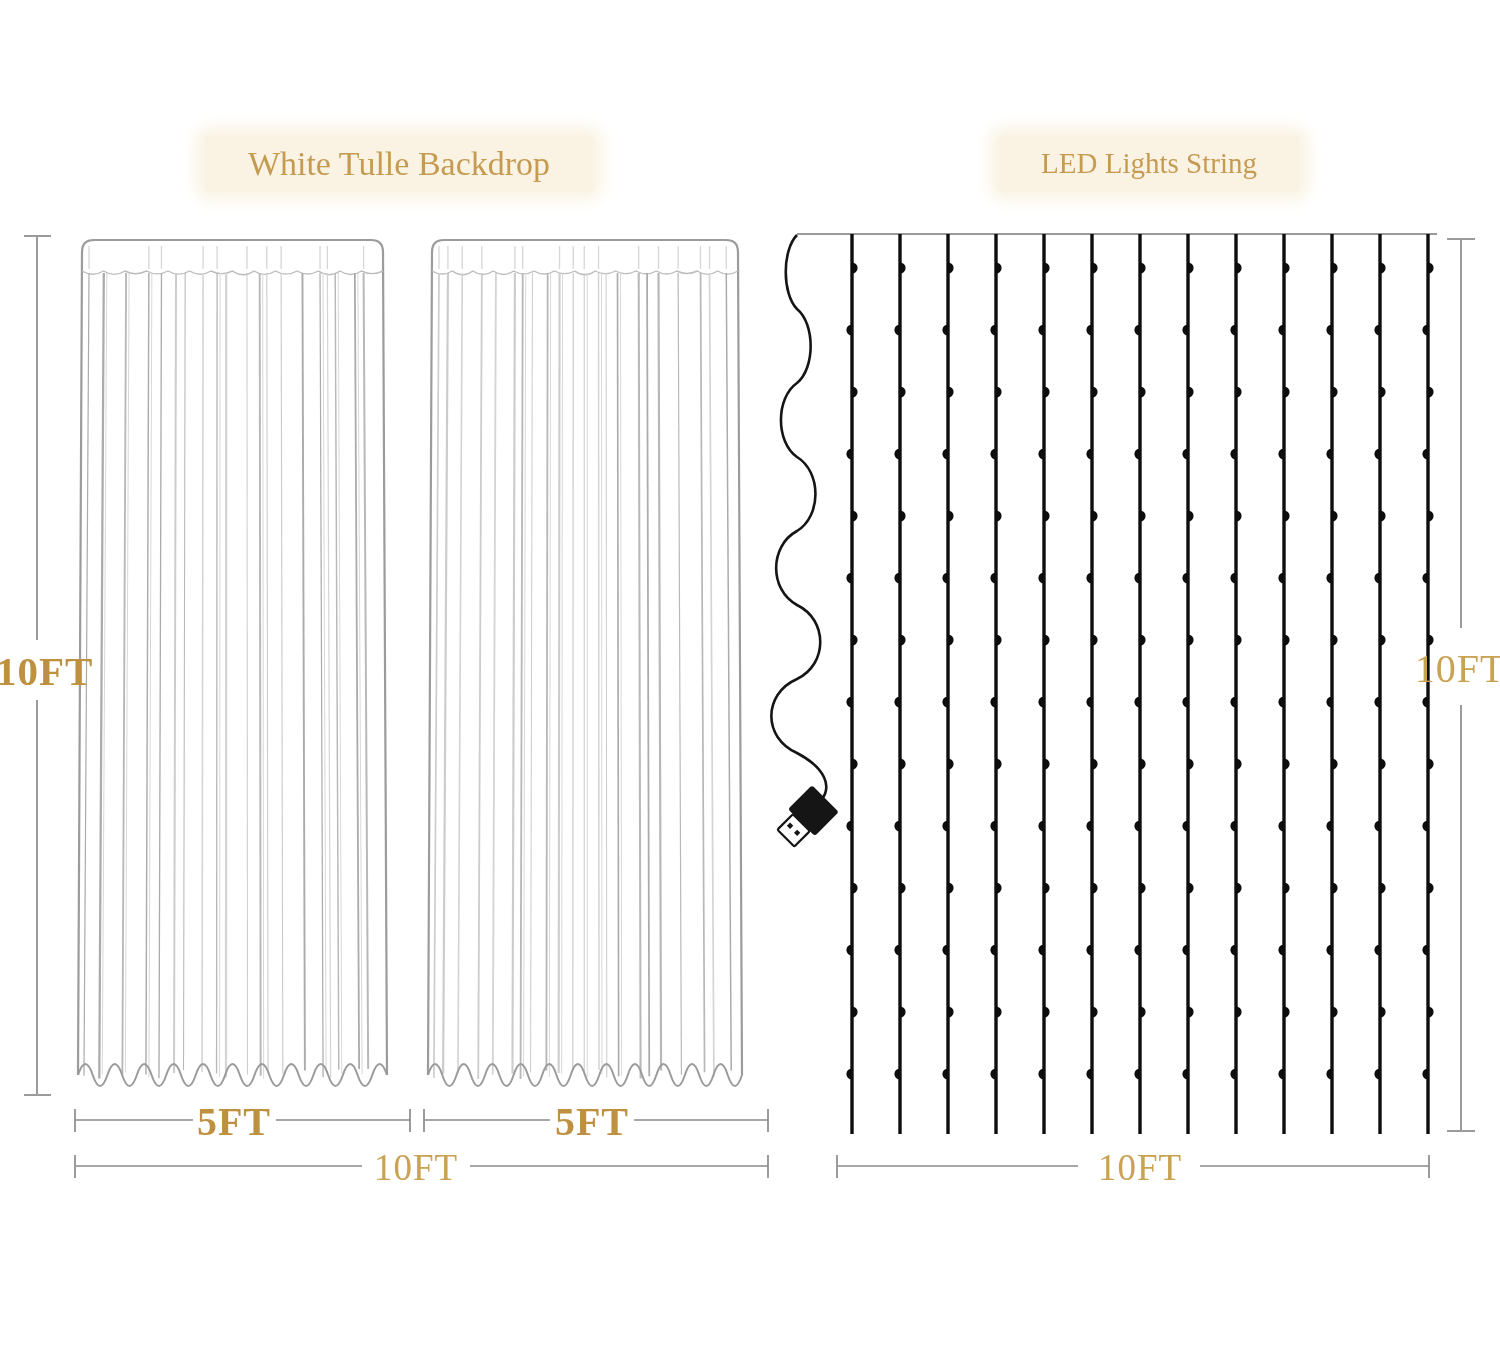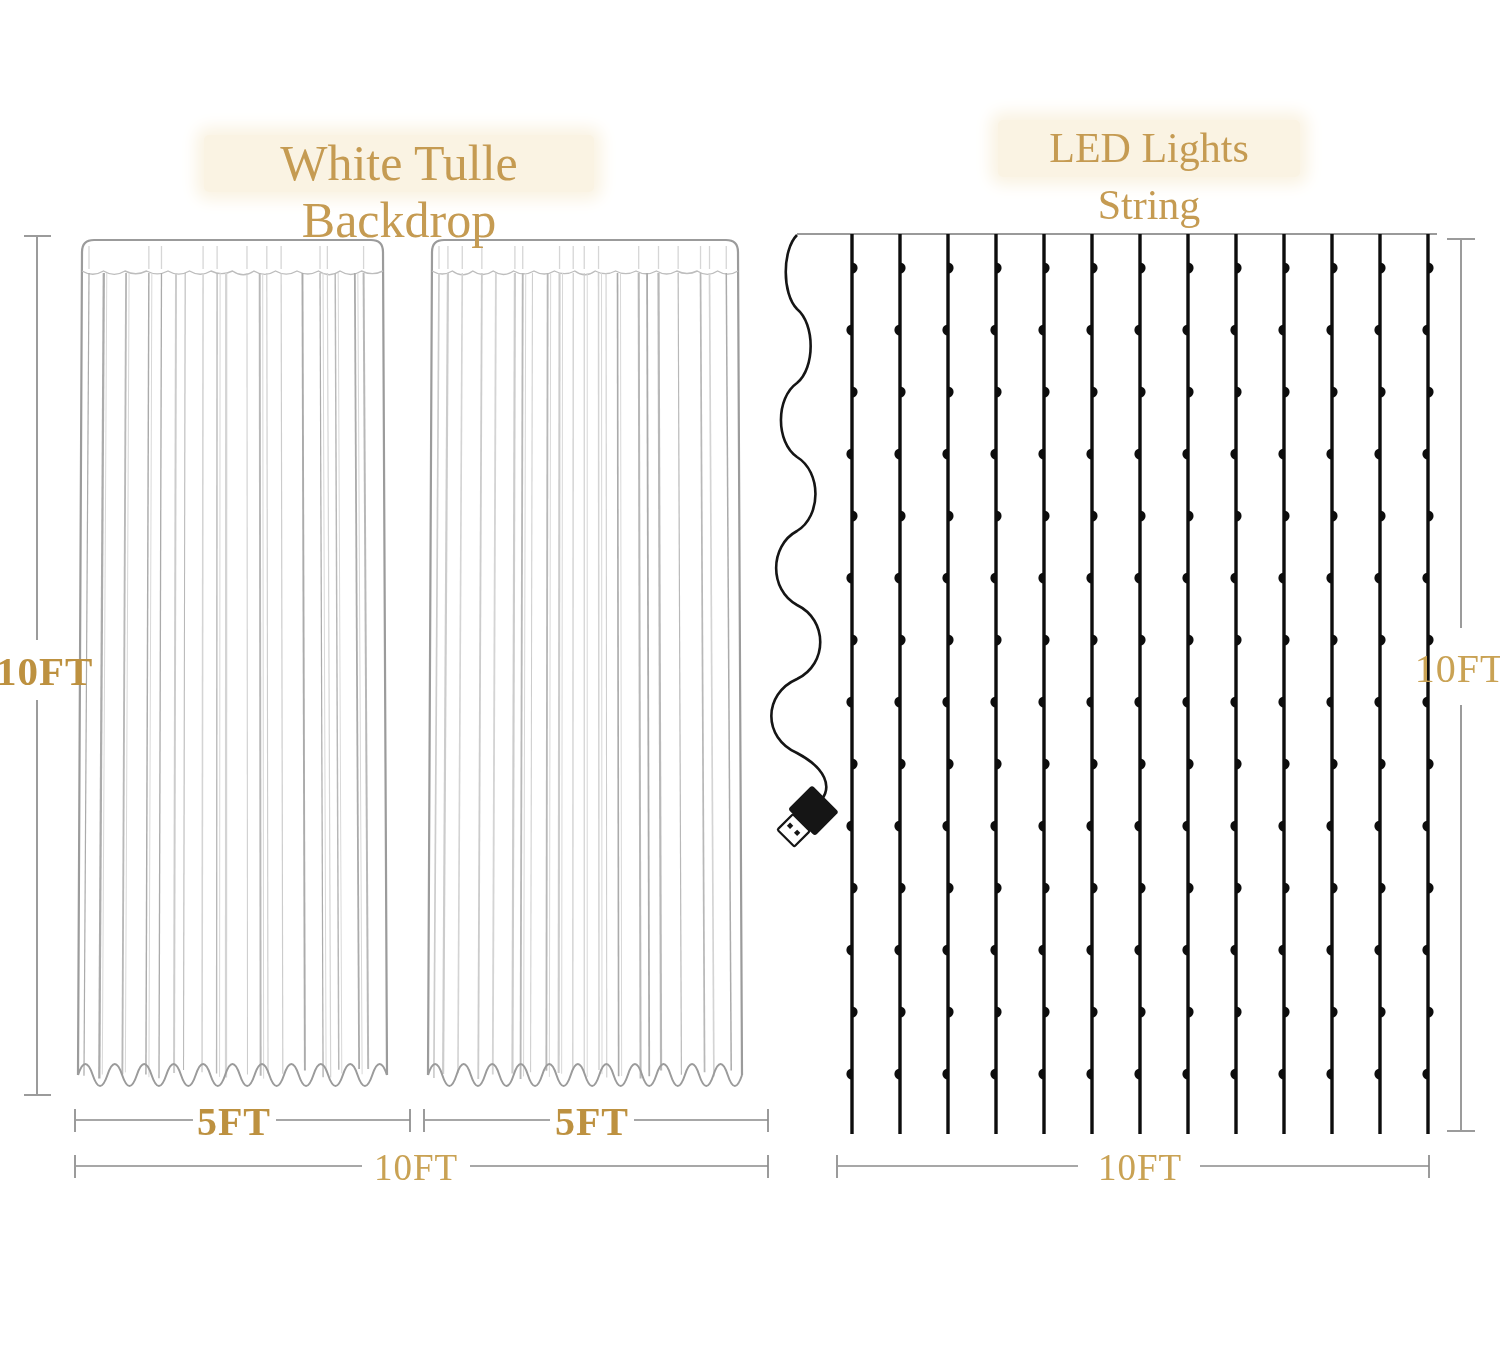--- a/index.html
+++ b/index.html
@@ -2,22 +2,22 @@
 <html><head>
 <meta charset="utf-8">
 <style>
   html,body{margin:0;padding:0;background:#ffffff;}
   .stage{position:relative;width:1500px;height:1348px;background:#ffffff;overflow:hidden;
          font-family:"Liberation Serif","DejaVu Serif",serif;}
   svg{position:absolute;left:0;top:0;}
   .title{position:absolute;text-align:center;color:var(--title-text);
          background:var(--title-bg);border-radius:5px;
          box-shadow:0 0 16px 8px var(--title-bg);}
-  #title-left{left:204px;top:135px;width:390px;height:57px;line-height:57px;font-size:50px;}
-  #title-right{left:998px;top:120px;width:302px;height:57px;line-height:57px;font-size:42px;}
+  #title-left{left:204px;top:135px;width:390px;height:57px;line-height:57px;font-size:34px;}
+  #title-right{left:998px;top:135px;width:302px;height:57px;line-height:57px;font-size:29px;}
   .dim{position:absolute;text-align:center;letter-spacing:1px;}
   .dim.bold{font-weight:700;color:var(--gold-bold);}
   .dim.reg{font-weight:400;color:var(--gold-regular);}
   #lbl-height-left{left:-4px;top:647px;width:88px;font-size:41px;}
   #lbl-height-right{left:1412px;top:645px;width:96px;font-size:40px;}
   #lbl-5ft-1{left:182px;top:1098px;width:104px;font-size:40px;}
   #lbl-5ft-2{left:540px;top:1098px;width:104px;font-size:40px;}
   #lbl-10ft-bl{left:364px;top:1146px;width:104px;font-size:37px;}
   #lbl-10ft-br{left:1088px;top:1146px;width:104px;font-size:37px;}
 </style>

